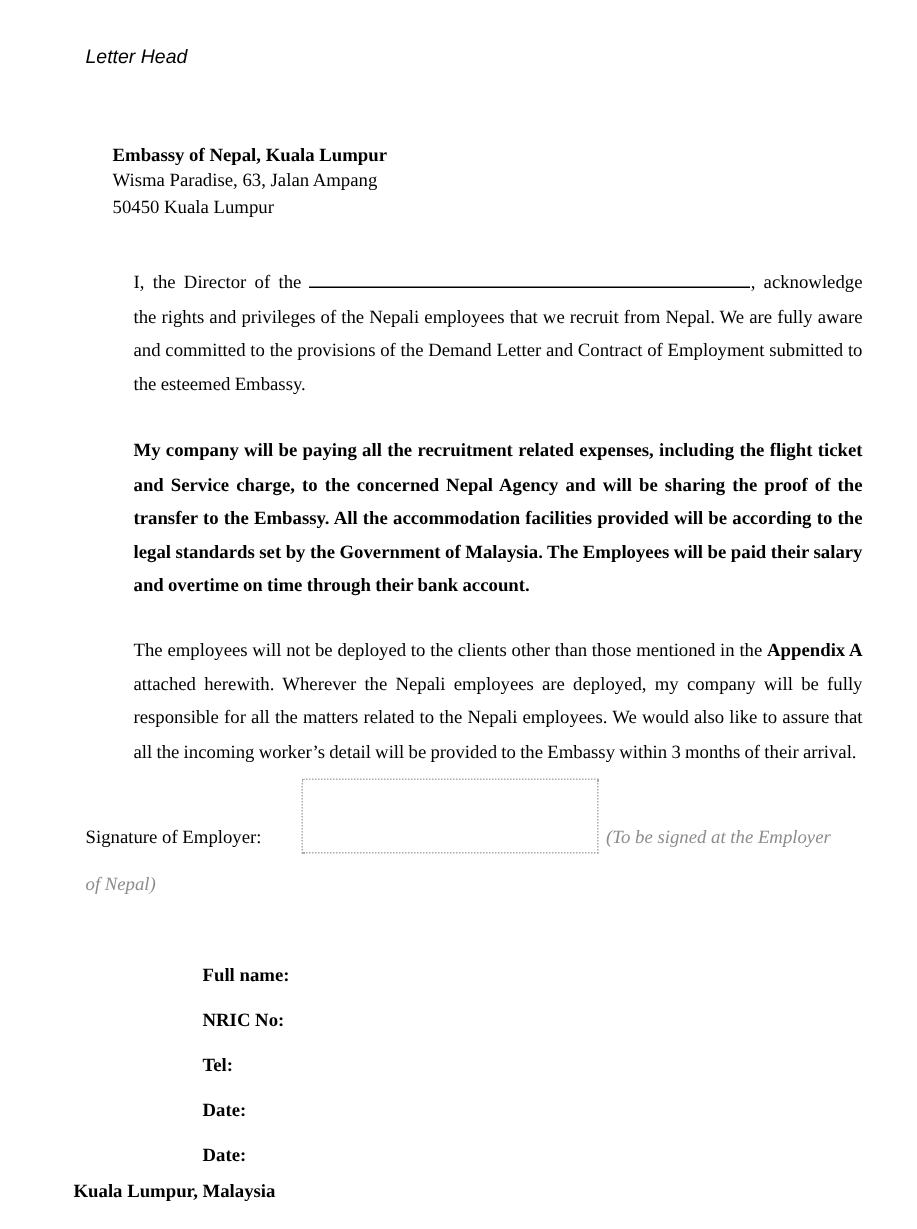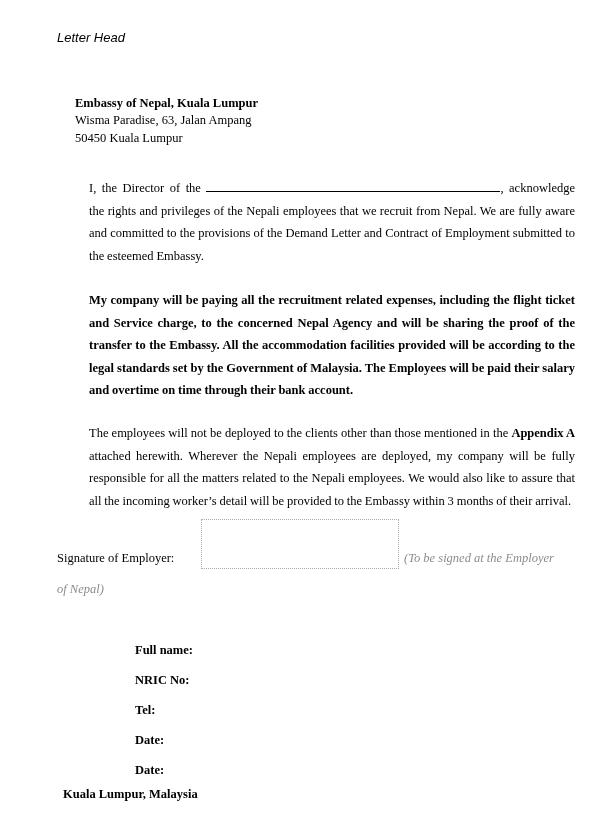--- a/index.html
+++ b/index.html
@@ -77,21 +77,21 @@
   .sig-note.line2 { left: 57px; top: 582px; }
   .details {
     position: absolute;
     left: 108px;
     top: 643px;
     font-weight: bold;
   }
   .detail-row { height: 30px; margin-left: 27px; }
   .footer {
     position: absolute;
-    left: 63px;
+    left: 49px;
     top: 787px;
     font-weight: bold;
   }
 </style>
 </head>
 <body>
 
 <div class="page">
 
   <div class="letterhead">Letter Head</div>

